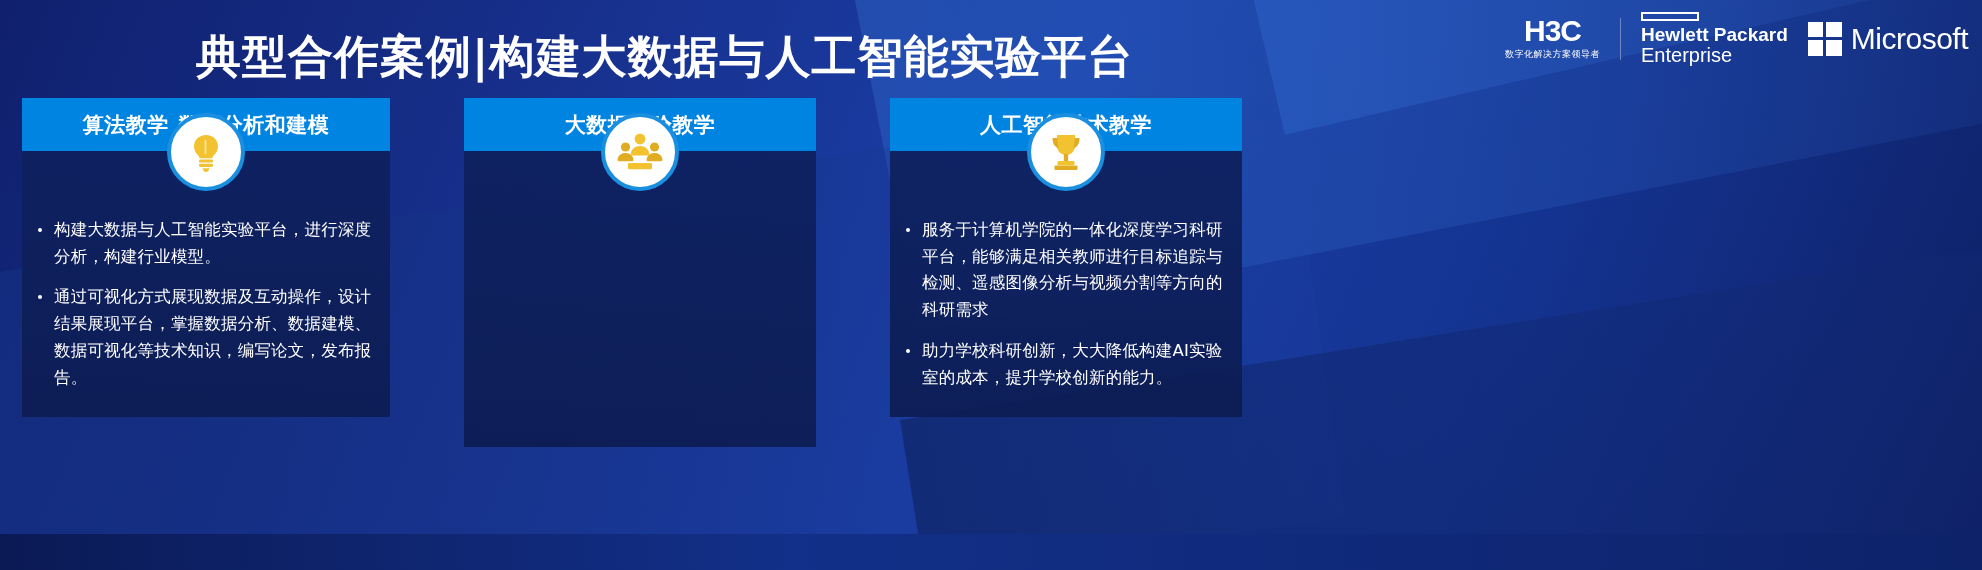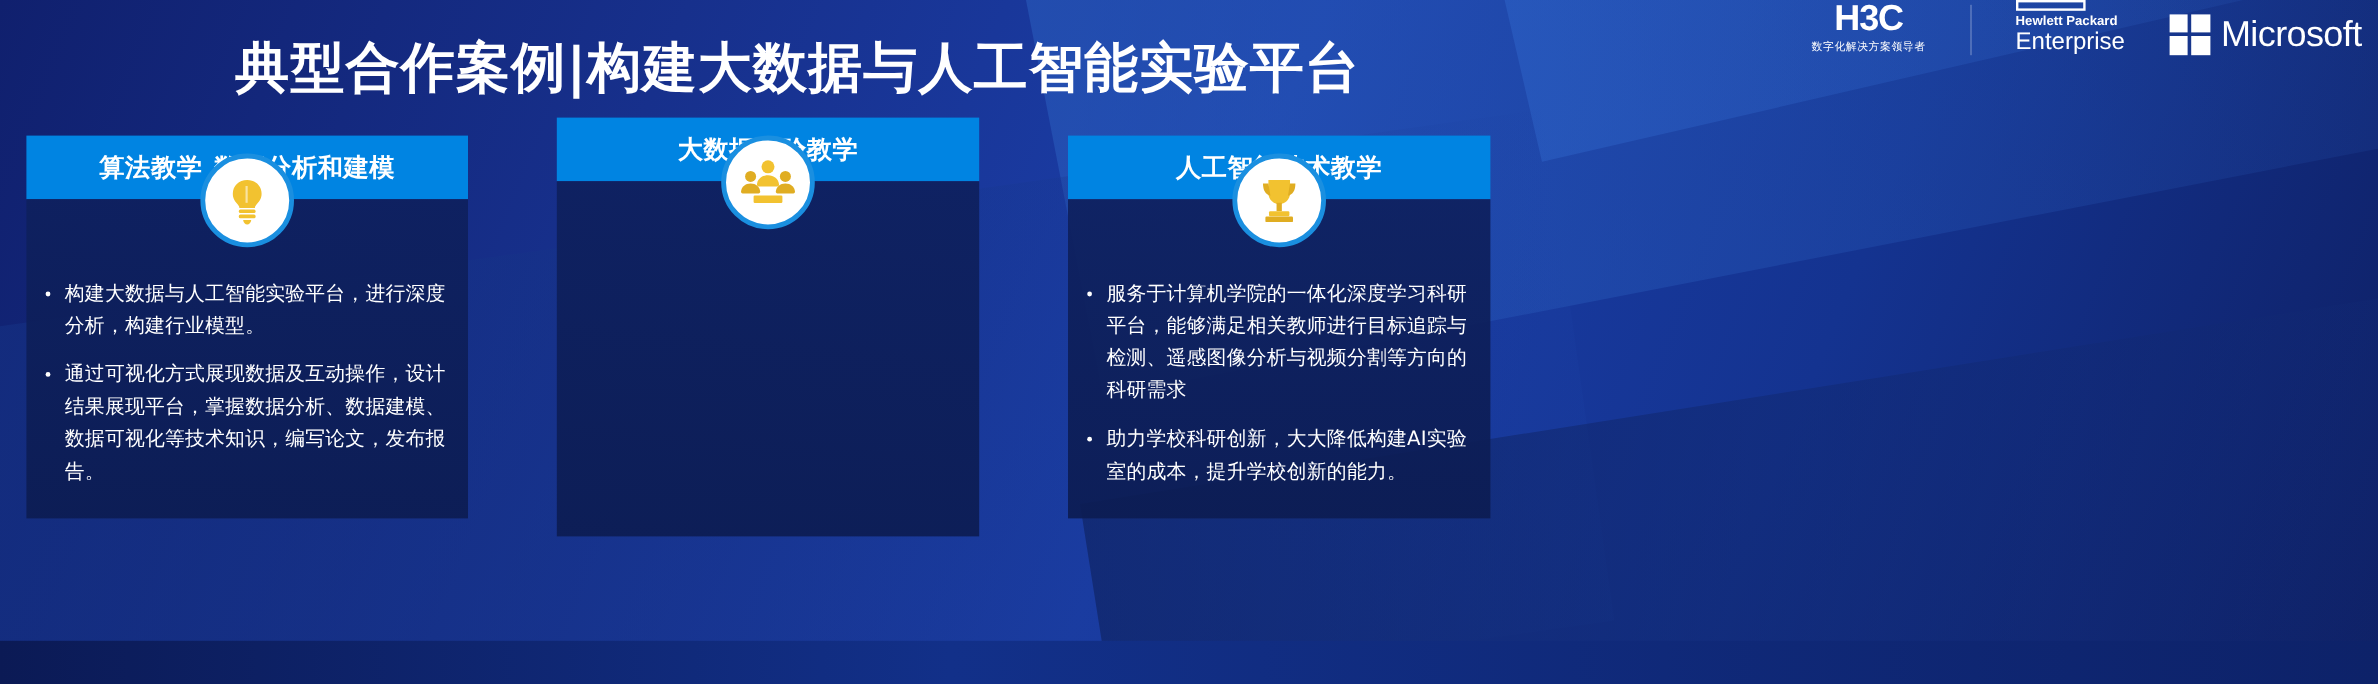--- a/index.html
+++ b/index.html
@@ -44,24 +44,24 @@
     top: -60px; left: 1240px;
     width: 900px; height: 200px;
     background: linear-gradient(100deg, rgba(48,104,205,0.45), rgba(20,45,120,0.0));
     transform: rotate(-13deg);
     transform-origin: left top;
   }
 
   
   .logos {
     position: absolute;
-    top: 0; right: 14px;
+    top: 12px; right: 14px;
     display: flex;
-    align-items: flex-end;
-    gap: 37px;
+    align-items: center;
+    gap: 20px;
     z-index: 6;
   }
   .logo-h3c { display: flex; flex-direction: column; align-items: center; }
   .logo-h3c .mark {
     color: #ffffff;
     font-size: 30px;
     font-weight: bold;
     letter-spacing: -1px;
     line-height: 1;
     font-family: "Liberation Sans", sans-serif;
@@ -77,21 +77,21 @@
     width: 1px; height: 42px;
     background: rgba(255,255,255,0.35);
   }
   .logo-hpe { display: flex; flex-direction: column; }
   .logo-hpe .hpe-bar {
     width: 58px; height: 9px;
     border: 2.5px solid #ffffff;
     margin-bottom: 4px;
   }
   .logo-hpe .l1 {
-    color: #ffffff; font-size: 11px; font-weight: bold; line-height: 1.05;
+    color: #ffffff; font-size: 19px; font-weight: bold; line-height: 1.05;
     font-family: "Liberation Sans", sans-serif;
   }
   .logo-hpe .l2 {
     color: #ffffff; font-size: 20px; line-height: 1.05;
     font-family: "Liberation Sans", sans-serif;
   }
   .logo-ms { display: flex; align-items: center; gap: 9px; }
   .ms-grid {
     width: 34px; height: 34px;
     display: grid;
@@ -119,21 +119,20 @@
   }
 
   
   .cards {
     position: absolute;
     top: 98px; left: 22px;
     width: 1938px;
     display: flex;
     gap: 74px;
     z-index: 4;
-    align-items: center;
   }
   .card {
     width: 368px;
     position: relative;
   }
   .card-2 { width: 352px; }
   .card-3 { width: 352px; }
   .card-head {
     background: #0084e2;
     height: 53px;

